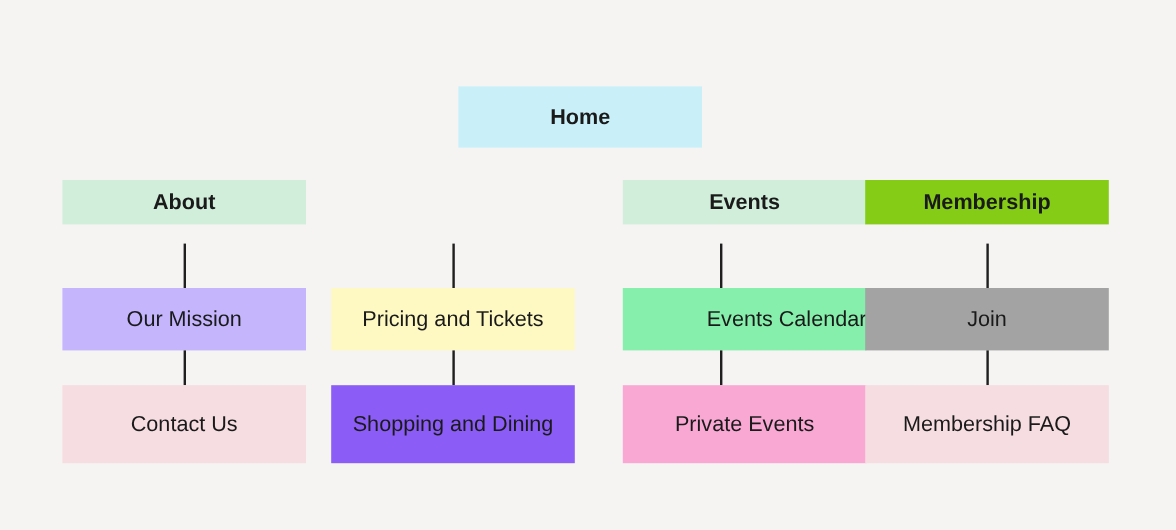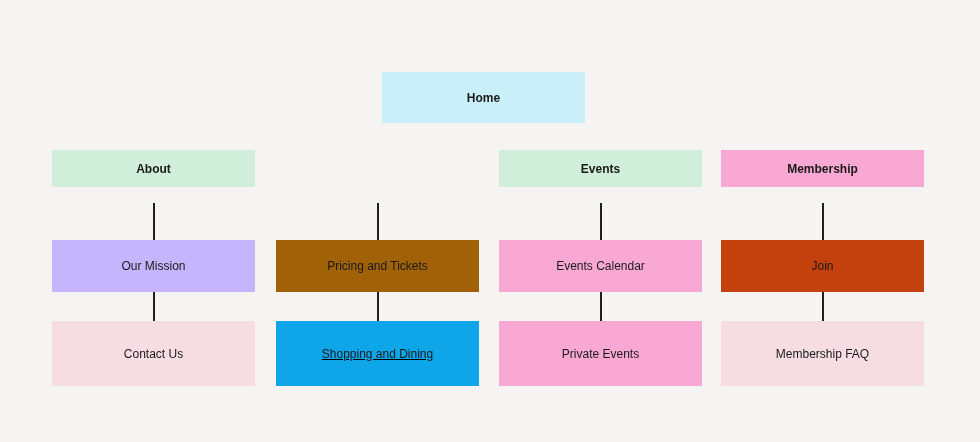--- a/index.html
+++ b/index.html
@@ -20,40 +20,40 @@
   }
   .node {
     position: absolute;
     width: 203px;
     display: flex;
     align-items: center;
     justify-content: center;
     box-sizing: border-box;
   }
   .node .label {
-    font-size: 12px;
+    font-size: 18px;
     color: #1a1a1a;
     text-align: center;
     white-space: nowrap;
   }
   .node.home-node, .node.section-node { }
   .node.home-node .label, .node.section-node .label {
     font-weight: bold;
   }
   .home-node {
     left: 382px;
     top: 72px;
     height: 51px;
   }
   .row-section { top: 150px; height: 37px; }
   .row-child1  { top: 240px; height: 52px; }
   .row-child2  { top: 321px; height: 65px; }
   .col0 { left: 52px; }
   .col1 { left: 276px; }
-  .col2 { left: 499px; }
+  .col2 { left: 519px; }
   .col3 { left: 721px; }
   .connector {
     position: absolute;
     width: 2px;
   }
   .conn-a { top: 203px; height: 37px; }
   .conn-b { top: 292px; height: 29px; }
   .cx0 { left: 152.5px; }
   .cx1 { left: 376.5px; }
   .cx2 { left: 599.5px; }
@@ -74,45 +74,45 @@
   <div class="connector conn-a cx0" style="background: rgb(31, 31, 31);"></div>
   <div class="node child-node row-child1 col0" style="background: #c4b5fd;">
     <span class="label">Our Mission</span>
   </div>
   <div class="connector conn-b cx0" style="background: rgb(31, 31, 31);"></div>
   <div class="node child-node row-child2 col0" style="background: rgb(246, 221, 225);">
     <span class="label">Contact Us</span>
   </div>
 
   <div class="connector conn-a cx1" style="background: rgb(31, 31, 31);"></div>
-  <div class="node child-node row-child1 col1" style="background: #a16207;">
+  <div class="node child-node row-child1 col1" style="background: #fef9c3;">
     <span class="label">Pricing and Tickets</span>
   </div>
   <div class="connector conn-b cx1" style="background: rgb(31, 31, 31);"></div>
-  <div class="node child-node row-child2 col1" style="background: #0ea5e9; text-decoration: underline;">
+  <div class="node child-node row-child2 col1" style="background: #8b5cf6;">
     <span class="label">Shopping and Dining</span>
   </div>
 
   <div class="node section-node row-section col2" style="background: rgb(208, 238, 218);">
     <span class="label">Events</span>
   </div>
   <div class="connector conn-a cx2" style="background: rgb(31, 31, 31);"></div>
-  <div class="node child-node row-child1 col2" style="background: #f9a8d4;">
+  <div class="node child-node row-child1 col2" style="background: #86efac; justify-content: flex-end;">
     <span class="label">Events Calendar</span>
   </div>
   <div class="connector conn-b cx2" style="background: rgb(31, 31, 31);"></div>
   <div class="node child-node row-child2 col2" style="background: #f9a8d4;">
     <span class="label">Private Events</span>
   </div>
 
-  <div class="node section-node row-section col3" style="background: #f9a8d4;">
+  <div class="node section-node row-section col3" style="background: #84cc16;">
     <span class="label">Membership</span>
   </div>
   <div class="connector conn-a cx3" style="background: rgb(31, 31, 31);"></div>
-  <div class="node child-node row-child1 col3" style="background: #c2410c; justify-content: center;">
+  <div class="node child-node row-child1 col3" style="background: #a3a3a3; justify-content: center;">
     <span class="label">Join</span>
   </div>
   <div class="connector conn-b cx3" style="background: rgb(31, 31, 31);"></div>
   <div class="node child-node row-child2 col3" style="background: rgb(246, 221, 225);">
     <span class="label">Membership FAQ</span>
   </div>
 
 </div>
 
 </body></html>

